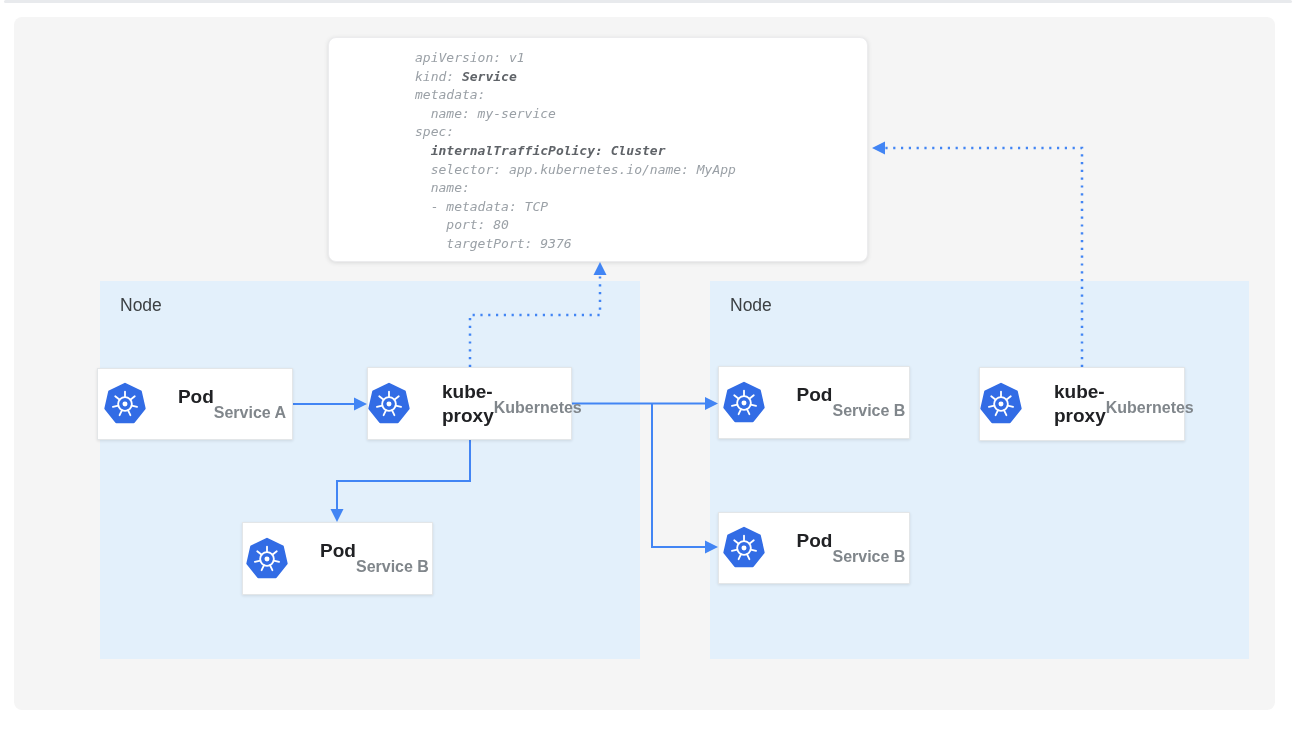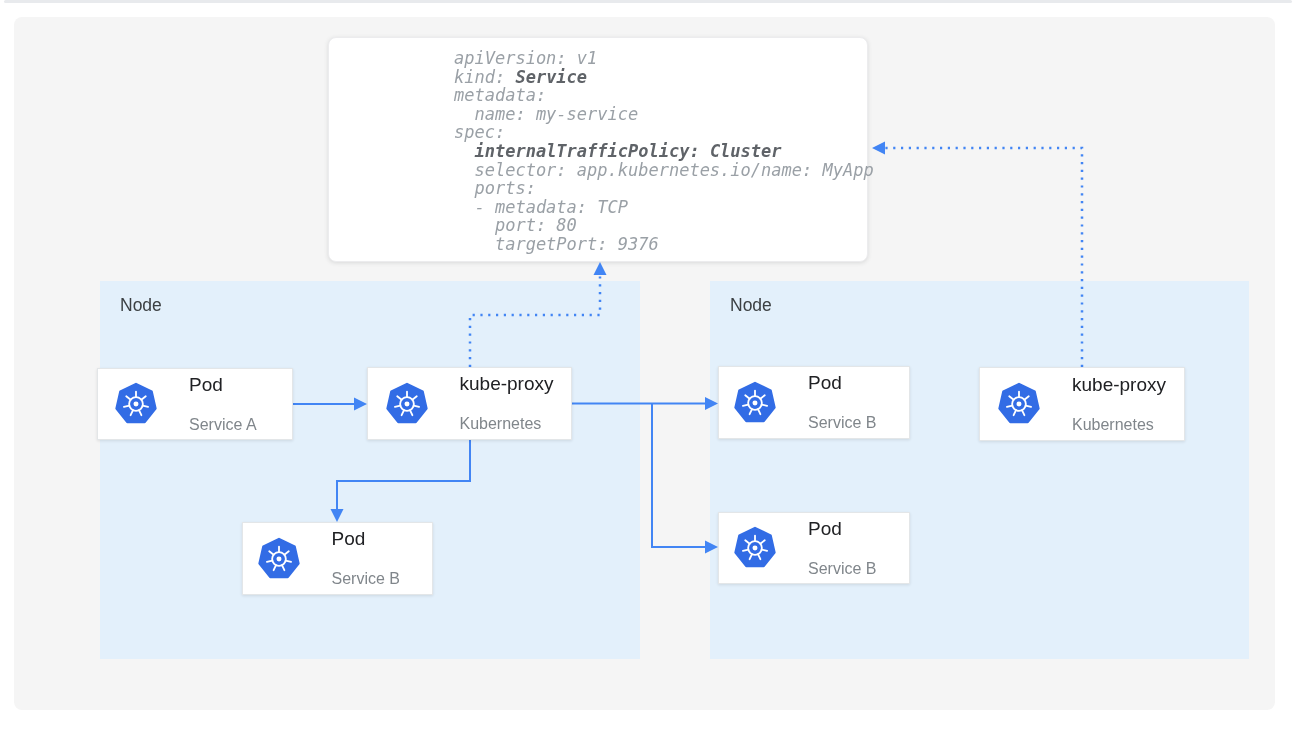--- a/index.html
+++ b/index.html
@@ -21,24 +21,23 @@
     position:absolute;left:328px;top:37px;width:540px;height:225px;
     background:#ffffff;border-radius:8px;
     border:1px solid #ececee;
     box-shadow:0 1px 4px rgba(60,64,67,.15);
     box-sizing:border-box;
     padding:11px 0 0 86px;
   }
   .code-line{
     font-family:"DejaVu Sans Mono", monospace;
     font-style:italic;
-    font-size:17px;line-height:18.6px;
+    font-size:13px;line-height:18.6px;
     color:#9aa0a6;
     white-space:pre;
-    margin-left:39px;
   }
   .code-line strong{color:#5f6368;font-weight:bold;}
   
   .node{
     position:absolute;top:281px;width:540px;height:378px;
     background:#e3f0fb;
     margin-left:32px;
   }
   .node-left{left:68px;}
   .node-right{left:678px;width:539px;}
@@ -50,21 +49,21 @@
   .card{
     position:absolute;
     background:#ffffff;
     border:1px solid #e3e6e8;
     box-shadow:0 1px 3px rgba(0,0,0,.10);
     box-sizing:border-box;
     display:flex;align-items:center;justify-content:center;
     gap:32px;
   }
   .card .k8s-icon{flex:0 0 auto;width:42px;height:44px;display:block;}
-  .card .card-text{display:flex;flex-direction:column;min-width:86px;}
+  .card .card-text{display:flex;flex-direction:row;min-width:86px;font-weight:bold;}
   .card .card-title{font-size:19px;color:#202124;line-height:24px;}
   .card .card-subtitle{font-size:16px;color:#80868b;line-height:22px;margin-top:17px;}
   .card-pod-a        {left:97px; top:368px;width:196px;height:72px;}
   .card-kproxy-left  {left:367px;top:367px;width:205px;height:73px;}
   .card-pod-b-left   {left:242px;top:522px;width:191px;height:73px;}
   .card-pod-b-r1     {left:718px;top:366px;width:192px;height:73px;}
   .card-pod-b-r2     {left:718px;top:512px;width:192px;height:72px;}
   .card-kproxy-right {left:979px;top:367px;width:206px;height:74px;}
   
   .arrows{
@@ -103,21 +102,21 @@
 
 <div class="yaml-card">
   <div>
       <div class="code-line"><span>apiVersion: v1</span></div>
       <div class="code-line"><span>kind: </span><strong>Service</strong></div>
       <div class="code-line"><span>metadata:</span></div>
       <div class="code-line"><span>  name: my-service</span></div>
       <div class="code-line"><span>spec:</span></div>
       <div class="code-line"><span>  </span><strong>internalTrafficPolicy: Cluster</strong></div>
       <div class="code-line"><span>  selector: app.kubernetes.io/name: MyApp</span></div>
-      <div class="code-line"><span>  ports:</span></div>
+      <div class="code-line"><span>  name:</span></div>
       <div class="code-line"><span>  - metadata: TCP</span></div>
       <div class="code-line"><span>    port: 80</span></div>
       <div class="code-line"><span>    targetPort: 9376</span></div>
     </div>
 </div>
 
 <div class="node node-left">
   <div class="node-label">Node</div>
 </div>
 

